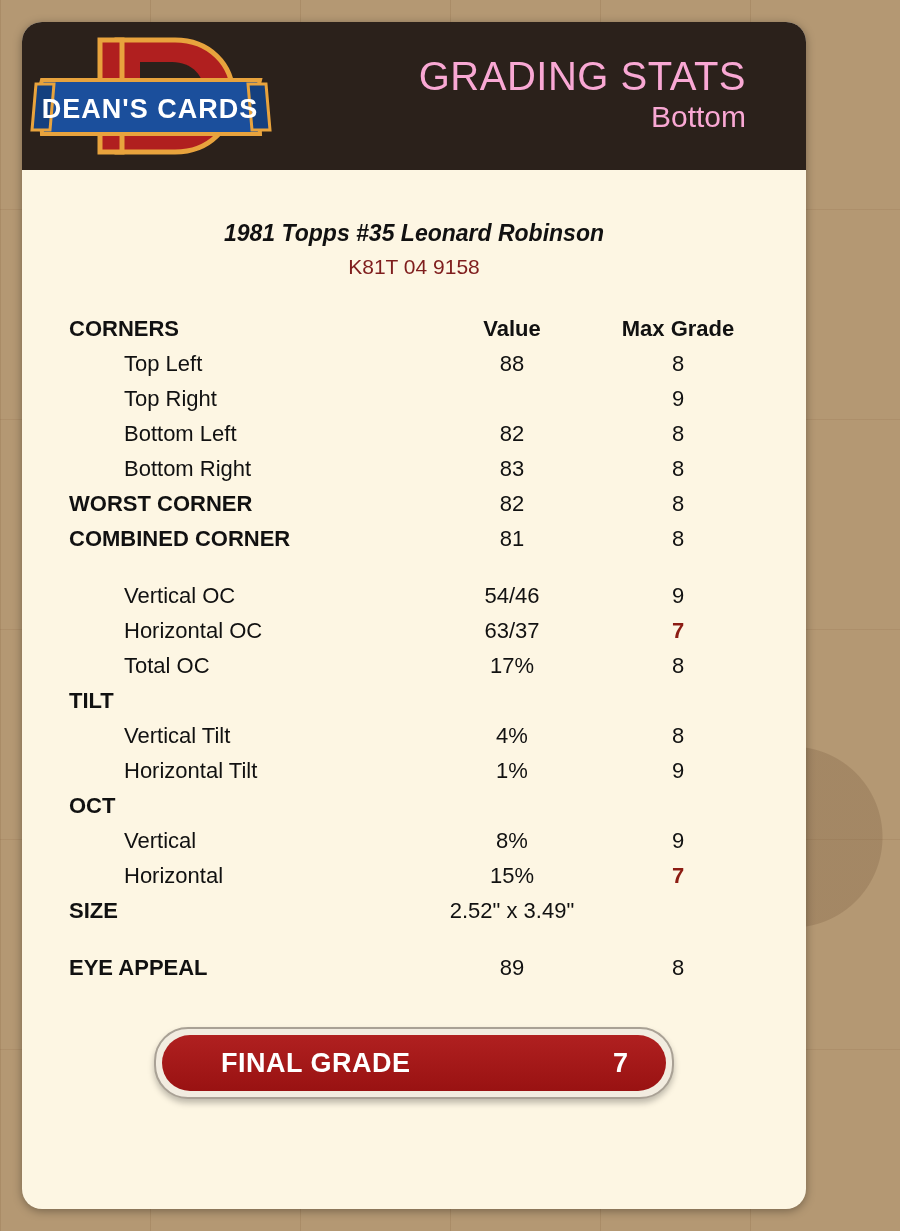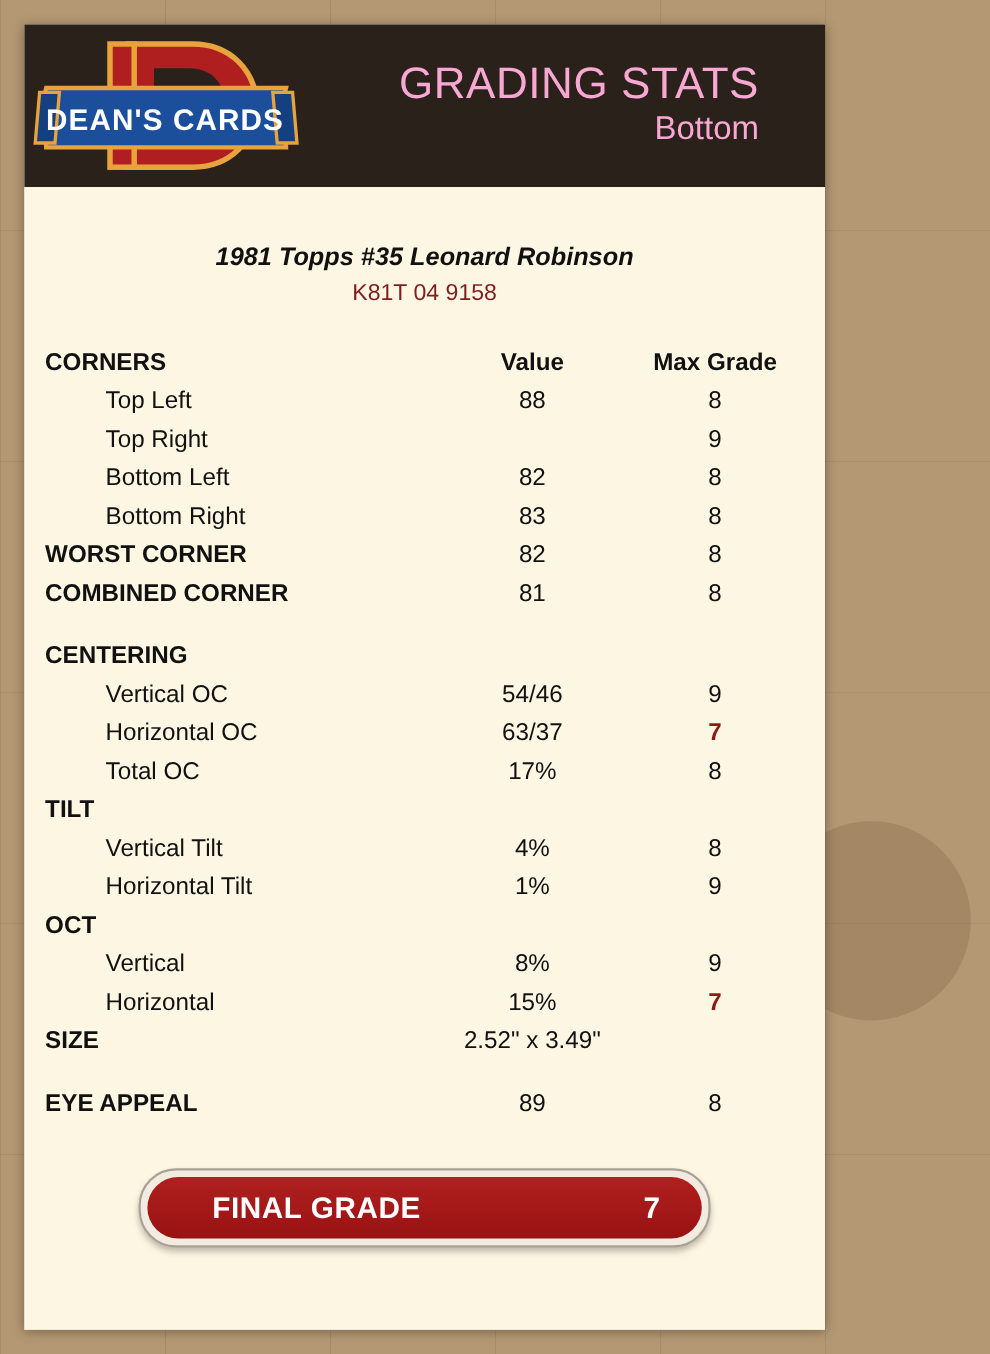--- a/index.html
+++ b/index.html
@@ -25,26 +25,27 @@
       radial-gradient(circle at 12% 22%, rgba(255,255,255,0.12) 0 60px, transparent 61px),
       radial-gradient(circle at 88% 68%, rgba(90,60,35,0.18) 0 90px, transparent 91px),
       radial-gradient(circle at 70% 10%, rgba(255,255,255,0.08) 0 70px, transparent 71px);
     background-size: 150px 150px, 150px 210px, 100% 100%, 100% 100%, 100% 100%;
     z-index: 0;
   }
   .sheet {
     position: absolute;
     left: 22px;
     top: 22px;
-    width: 728px;
+    width: 784px;
     height: 1187px;
     background: #fdf6e3;
     box-shadow: 0 2px 10px rgba(0,0,0,0.35);
     z-index: 1;
     overflow: hidden;
+    border-radius: 20px;
   }
   .header {
     height: 148px;
     background: #2b211b;
     display: flex;
     align-items: center;
     position: relative;
   }
   .logo {
     width: 255px;
@@ -234,25 +235,20 @@
           <td class="grade">8</td>
         </tr>
 
         <tr class="spacer">
             <td></td>
             <td></td>
             <td></td>
           </tr>
 
         <tr>
-          <td class="label head">CENTERING</td>
-          <td class="value"></td>
-          <td class="grade"></td>
-        </tr>
-        <tr>
           <td class="label sub">Vertical OC</td>
           <td class="value">54/46</td>
           <td class="grade">9</td>
         </tr>
         <tr>
           <td class="label sub">Horizontal OC</td>
           <td class="value">63/37</td>
           <td class="grade grade-low">7</td>
         </tr>
         <tr>

